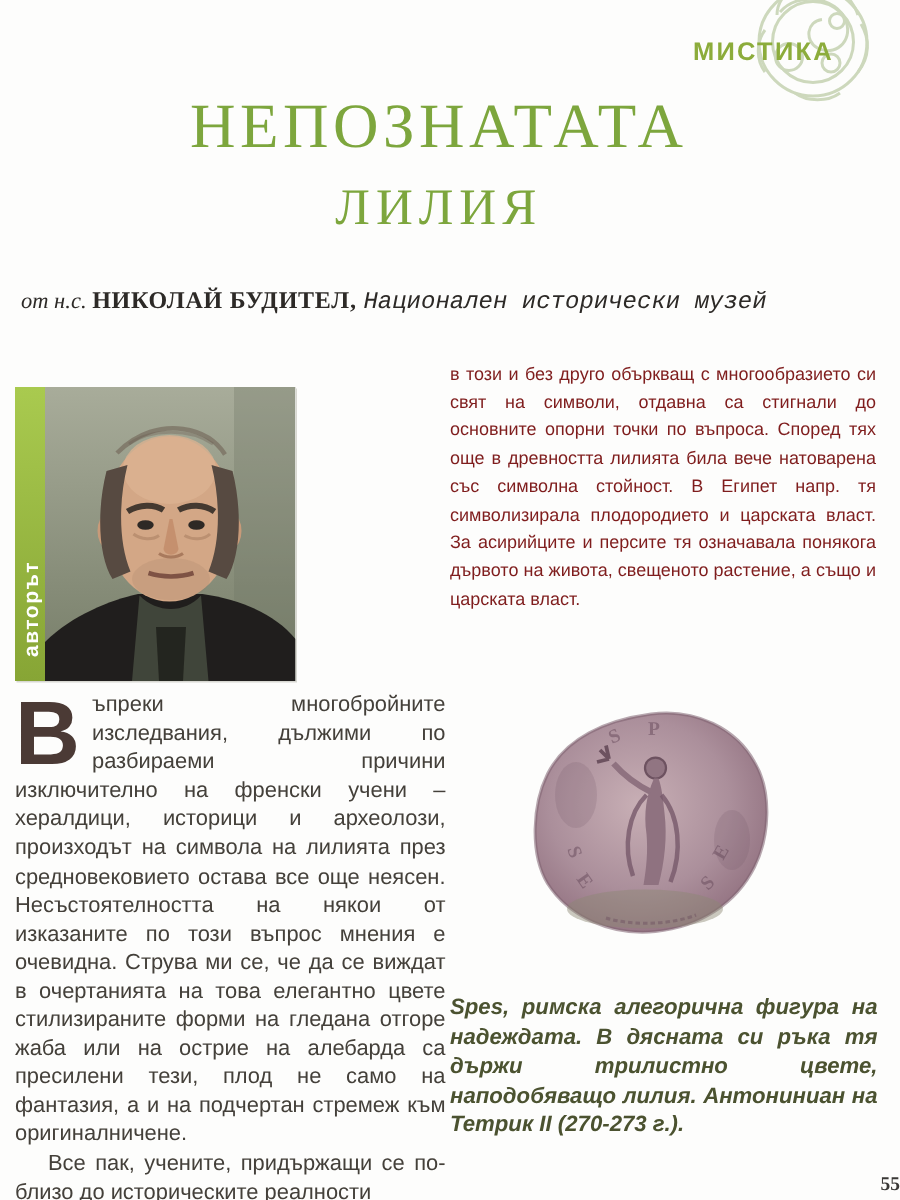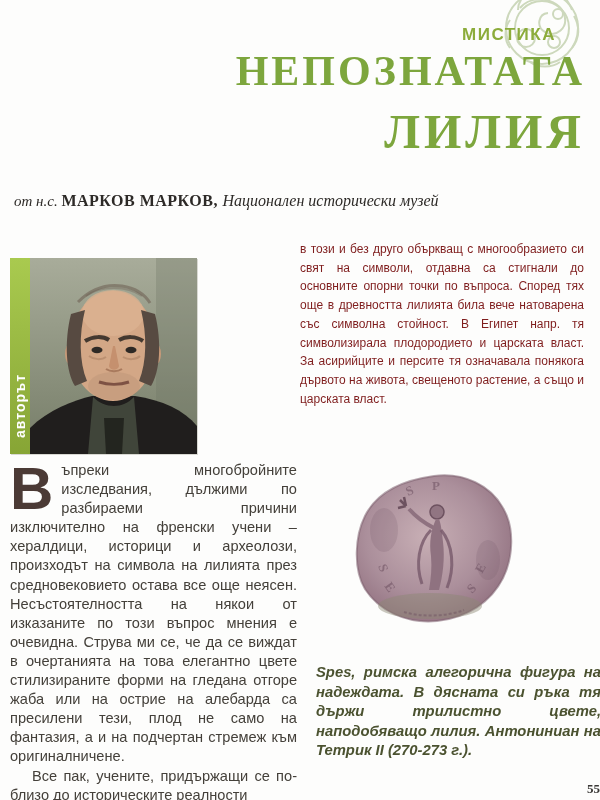--- a/index.html
+++ b/index.html
@@ -9,30 +9,30 @@
     font-family:"Liberation Sans", sans-serif; overflow:hidden;padding-left:37px;
   }
   
   .ornament { position:absolute; top:-14px; right:-10px; width:150px; height:96px; }
   .section-label {
     position:absolute; top:25px; right:44px; z-index:2;
     font-family:"Liberation Sans", sans-serif; font-weight:bold;
     font-size:17px; letter-spacing:1.5px; color:#8cac3b;
   }
   
-  .title { position:absolute; top:50px; left:0; width:585px; text-align:right;
-    font-family:"Liberation Serif", serif; font-weight:bold; color:#7da63d; }
+  .title { position:absolute; top:64px; left:0; width:585px; text-align:center;
+    font-family:"Liberation Serif", serif; font-weight:normal; color:#7da63d; }
   .title .l1 { display:block; font-size:42px; letter-spacing:3px; line-height:1.0; }
-  .title .l2 { display:block; font-size:48px; letter-spacing:4px; line-height:1.0; margin-top:16px; }
+  .title .l2 { display:block; font-size:34px; letter-spacing:4px; line-height:1.0; margin-top:16px; }
   
   .byline { position:absolute; top:192px; left:14px; width:560px; color:#2d2a27;
     font-family:"Liberation Serif", serif; font-size:16px; white-space:nowrap; }
   .byline .prefix { font-style:italic; font-size:15px; }
   .byline .author { font-weight:bold; letter-spacing:0.5px; }
-  .byline .affil { font-style:italic; }
+  .byline .affil { font-style:italic;font-family:Liberation Mono, monospace; }
   
   .photo-block { position:absolute; left:10px; top:258px; width:187px; height:196px; display:flex;
     box-shadow:1px 1px 0 #d8d8d2; }
   .photo-bar { width:20px; height:100%; background:linear-gradient(180deg,#a9ca4f,#87a535);
     position:relative; }
   .photo-bar span {
     position:absolute; left:0; bottom:6px; width:20px; height:100%;
     writing-mode:vertical-rl; transform:rotate(180deg);
     display:flex; align-items:center; justify-content:flex-start;
     color:#ffffff; font-weight:bold; font-size:14px; letter-spacing:1px; padding-top:10px;
@@ -48,21 +48,21 @@
     font-size:14.6px; line-height:19.1px; color:#44403a; text-align:justify;
   }
   .dropcap {
     float:left; font-size:60px; line-height:48px; font-weight:bold;
     color:#4b3a35; padding:4px 8px 0 0; font-family:"Liberation Sans", sans-serif;
   }
   .p2 { text-indent:22px; margin-top:0; }
   
   .coin-fig { position:absolute; left:348px; top:470px; width:172px; height:160px; }
   .coin-caption {
-    position:absolute; left:316px; top:663px; width:285px;
+    position:absolute; left:300px; top:663px; width:285px;
     font-style:italic; font-weight:bold; font-size:14.8px; line-height:19.6px;
     color:#4b5230; text-align:justify;
   }
   
   .footer-mag { position:absolute; top:764px; left:0; width:600px; text-align:center;
     font-family:"Liberation Serif", serif; font-weight:600; font-size:13.5px;
     letter-spacing:2.5px; color:#3a3836; }
   .footer-page { position:absolute; top:781px; left:0; width:600px; text-align:right;
     font-family:"Liberation Serif", serif; font-weight:600; font-size:13px; color:#3a3836; }
 </style>
@@ -84,21 +84,21 @@
       <path d="M64,10 C60,14 58,18 58,24 M100,8 C106,12 110,18 112,24 M70,76 C78,82 92,82 100,76"></path>
     </g>
   </svg>
   <div class="section-label">МИСТИКА</div>
 
   <h1 class="title">
     <span class="l1">НЕПОЗНАТАТА</span>
     <span class="l2">ЛИЛИЯ</span>
   </h1>
 
-  <div class="byline"><span class="prefix">от н.с. </span><span class="author">МАРКОВ МАРКОВ</span><span class="author">, </span><span class="affil">Национален исторически музей</span></div>
+  <div class="byline"><span class="prefix">от н.с. </span><span class="author">НИКОЛАЙ БУДИТЕЛ</span><span class="author">, </span><span class="affil">Национален исторически музей</span></div>
 
   <figure class="photo-block">
     <div class="photo-bar">
       <span>авторът</span>
     </div>
     <svg class="photo-img" viewBox="0 0 167 196" preserveAspectRatio="none">
       <defs>
         <linearGradient id="bgG" x1="0" y1="0" x2="0" y2="1">
           <stop offset="0" stop-color="#a8ac9a"></stop>
             <stop offset="1" stop-color="#767d68"></stop>

